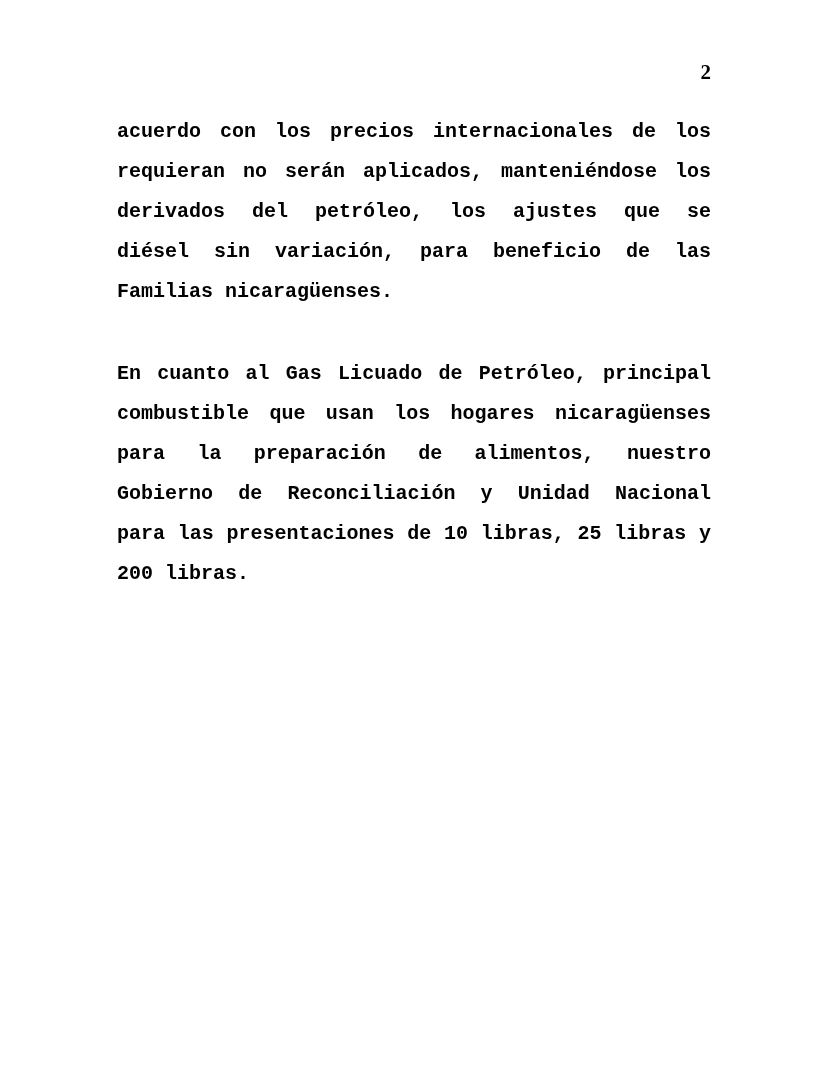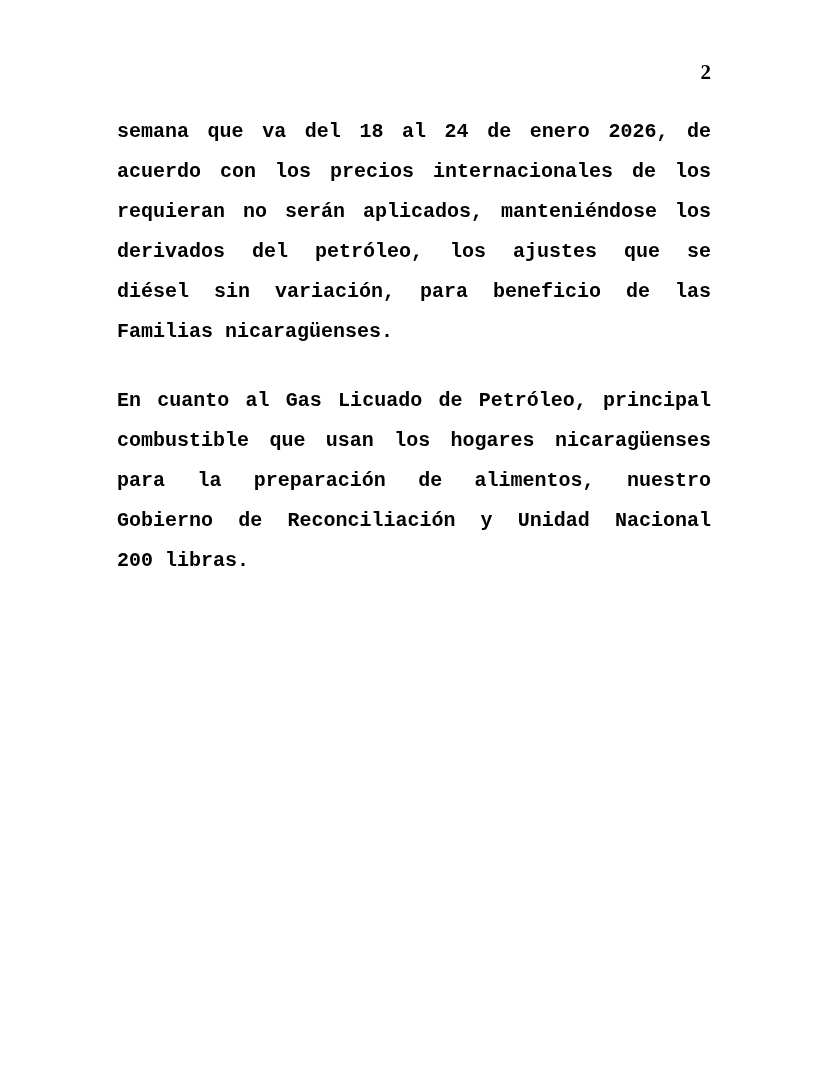--- a/index.html
+++ b/index.html
@@ -33,21 +33,21 @@
     width: 594px;
     font-family: "Liberation Mono", "DejaVu Sans Mono", monospace;
     font-weight: bold;
     font-size: 20px;
     color: #000000;
   }
   .paragraph {
     margin: 0;
   }
   .paragraph + .paragraph {
-    margin-top: 29px;
+    margin-top: 42px;
   }
   .line {
     height: 40px;
     line-height: 40px;
     text-align: justify;
     text-align-last: justify;
     white-space: nowrap;
     overflow: visible;
   }
   .line.no-stretch {
@@ -57,28 +57,28 @@
 </style>
 </head>
 <body>
 
 <div class="page">
   <div class="page-number-row">
     <span>2</span>
   </div>
   <div class="content">
       <div class="paragraph">
-        <div class="line">semana que va del 18 al 24 de enero 2026, de</div>
         <div class="line">acuerdo con los precios internacionales de los</div>
         <div class="line">requieran no serán aplicados, manteniéndose los</div>
         <div class="line">derivados del petróleo, los ajustes que se</div>
         <div class="line">diésel sin variación, para beneficio de las</div>
         <div class="line no-stretch">Familias nicaragüenses.</div>
       </div>
       <div class="paragraph">
         <div class="line">En cuanto al Gas Licuado de Petróleo, principal</div>
         <div class="line">combustible que usan los hogares nicaragüenses</div>
         <div class="line">para la preparación de alimentos, nuestro</div>
         <div class="line">Gobierno de Reconciliación y Unidad Nacional</div>
+        <div class="line">para las presentaciones de 10 libras, 25 libras y</div>
         <div class="line no-stretch">200 libras.</div>
       </div>
     </div>
 </div>
 
 </body></html>

